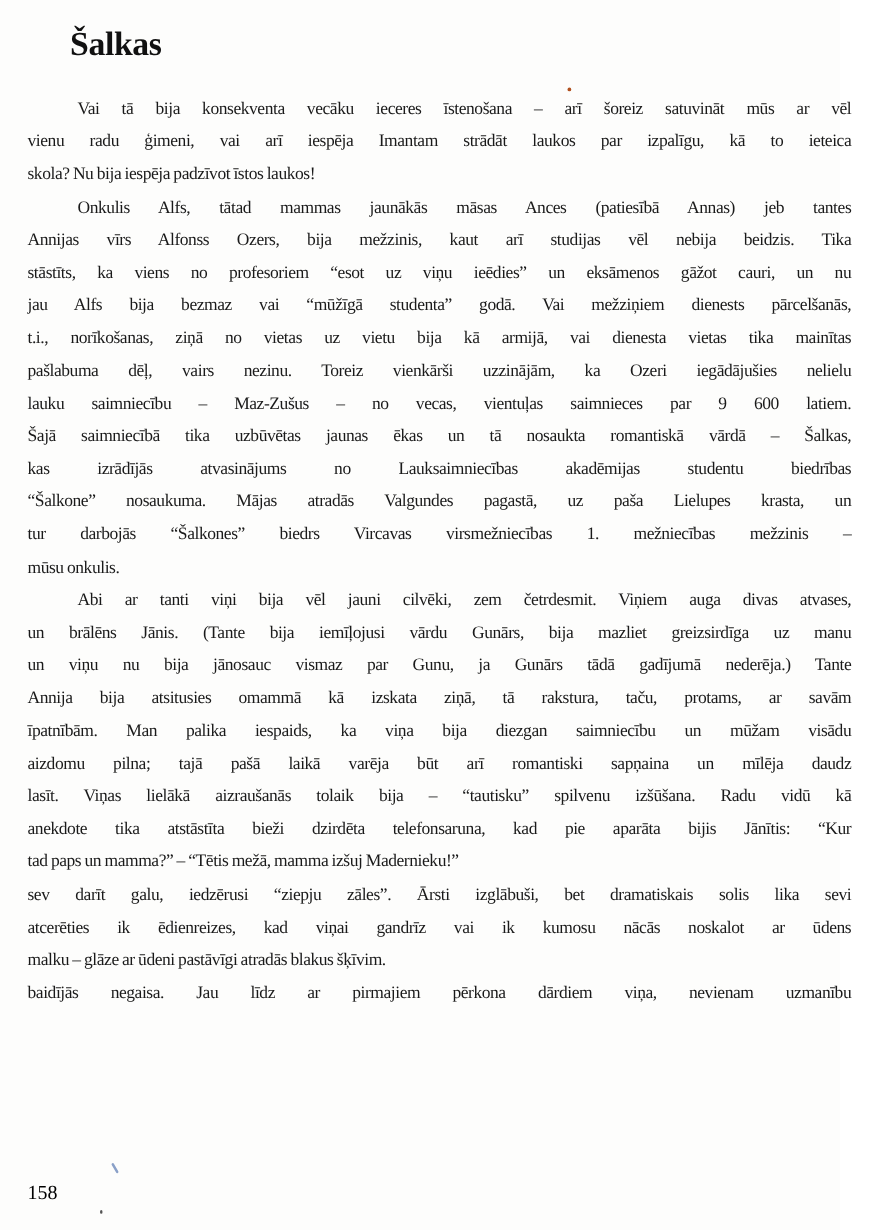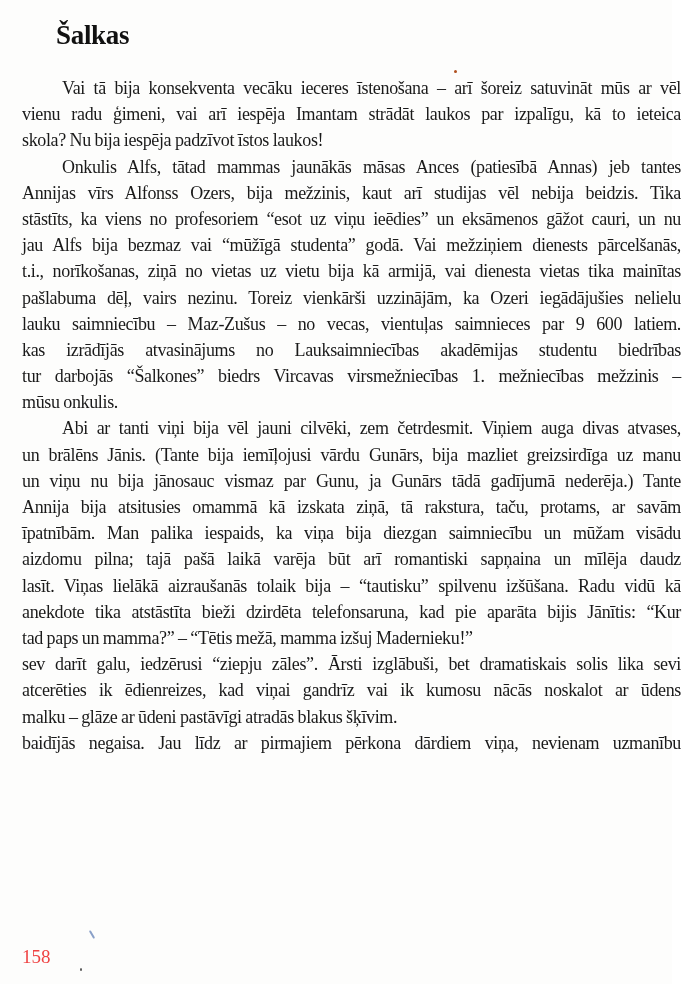--- a/index.html
+++ b/index.html
@@ -34,41 +34,41 @@
   .body-text {
     position: absolute;
     left: 22px;
     top: 75px;
     width: 659px;
   }
   .line {
     display: block;
     height: 26.2px;
     line-height: 26.2px;
-    font-size: 18px;
+    font-size: 14px;
     letter-spacing: -0.35px;
     word-spacing: -0.5px;
     white-space: nowrap;
     text-align: justify;
     text-align-last: justify;
     overflow: visible;
   }
   .line.indent {
     padding-left: 40px;
     width: 619px;
   }
   .line.last {
     text-align-last: left;
   }
   .page-number {
     position: absolute;
     left: 22px;
     top: 946px;
-    font-size: 19px;
-    color: #ef4444;
+    font-size: 16px;
+    color: #000000;
   }
   .speck {
     position: absolute;
     border-radius: 50%;
   }
 </style>
 </head>
 <body>
 
 <div class="page">
@@ -84,21 +84,23 @@
     </div>
 
     <div>
       <span class="line indent">Onkulis Alfs, tātad mammas jaunākās māsas Ances (patiesībā Annas) jeb tantes</span>
       <span class="line">Annijas vīrs Alfonss Ozers, bija mežzinis, kaut arī studijas vēl nebija beidzis. Tika</span>
       <span class="line">stāstīts, ka viens no profesoriem “esot uz viņu ieēdies” un eksāmenos gāžot cauri, un nu</span>
       <span class="line">jau Alfs bija bezmaz vai “mūžīgā studenta” godā. Vai mežziņiem dienests pārcelšanās,</span>
       <span class="line">t.i., norīkošanas, ziņā no vietas uz vietu bija kā armijā, vai dienesta vietas tika mainītas</span>
       <span class="line">pašlabuma dēļ, vairs nezinu. Toreiz vienkārši uzzinājām, ka Ozeri iegādājušies nelielu</span>
       <span class="line">lauku saimniecību – Maz-Zušus – no vecas, vientuļas saimnieces par 9 600 latiem.</span>
+      <span class="line">Šajā saimniecībā tika uzbūvētas jaunas ēkas un tā nosaukta romantiskā vārdā – Šalkas,</span>
       <span class="line">kas izrādījās atvasinājums no Lauksaimniecības akadēmijas studentu biedrības</span>
+      <span class="line">“Šalkone” nosaukuma. Mājas atradās Valgundes pagastā, uz paša Lielupes krasta, un</span>
       <span class="line">tur darbojās “Šalkones” biedrs Vircavas virsmežniecības 1. mežniecības mežzinis –</span>
       <span class="line last">mūsu onkulis.</span>
     </div>
 
     <div>
       <span class="line indent">Abi ar tanti viņi bija vēl jauni cilvēki, zem četrdesmit. Viņiem auga divas atvases,</span>
       <span class="line">un brālēns Jānis. (Tante bija iemīļojusi vārdu Gunārs, bija mazliet greizsirdīga uz manu</span>
       <span class="line">un viņu nu bija jānosauc vismaz par Gunu, ja Gunārs tādā gadījumā nederēja.) Tante</span>
       <span class="line">Annija bija atsitusies omammā kā izskata ziņā, tā rakstura, taču, protams, ar savām</span>
       <span class="line">īpatnībām. Man palika iespaids, ka viņa bija diezgan saimniecību un mūžam visādu</span>

